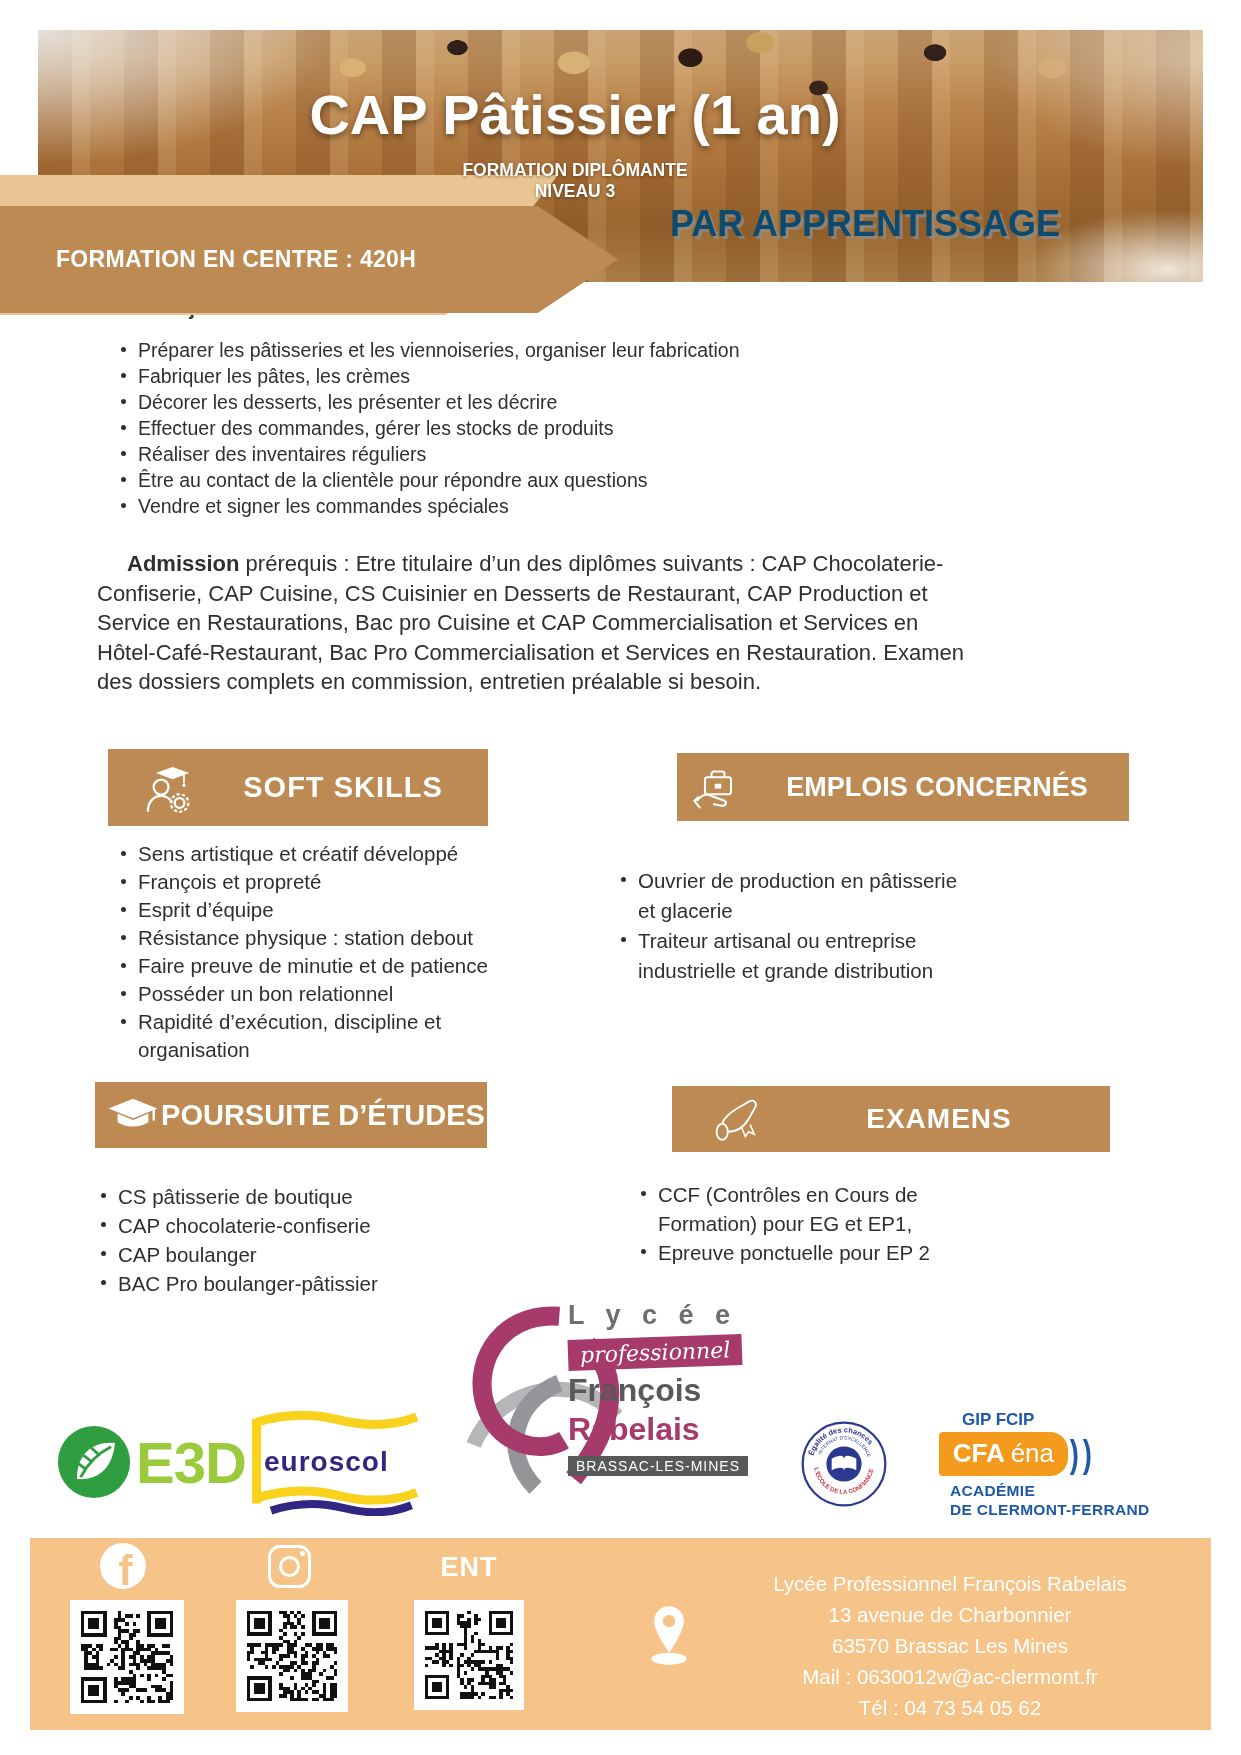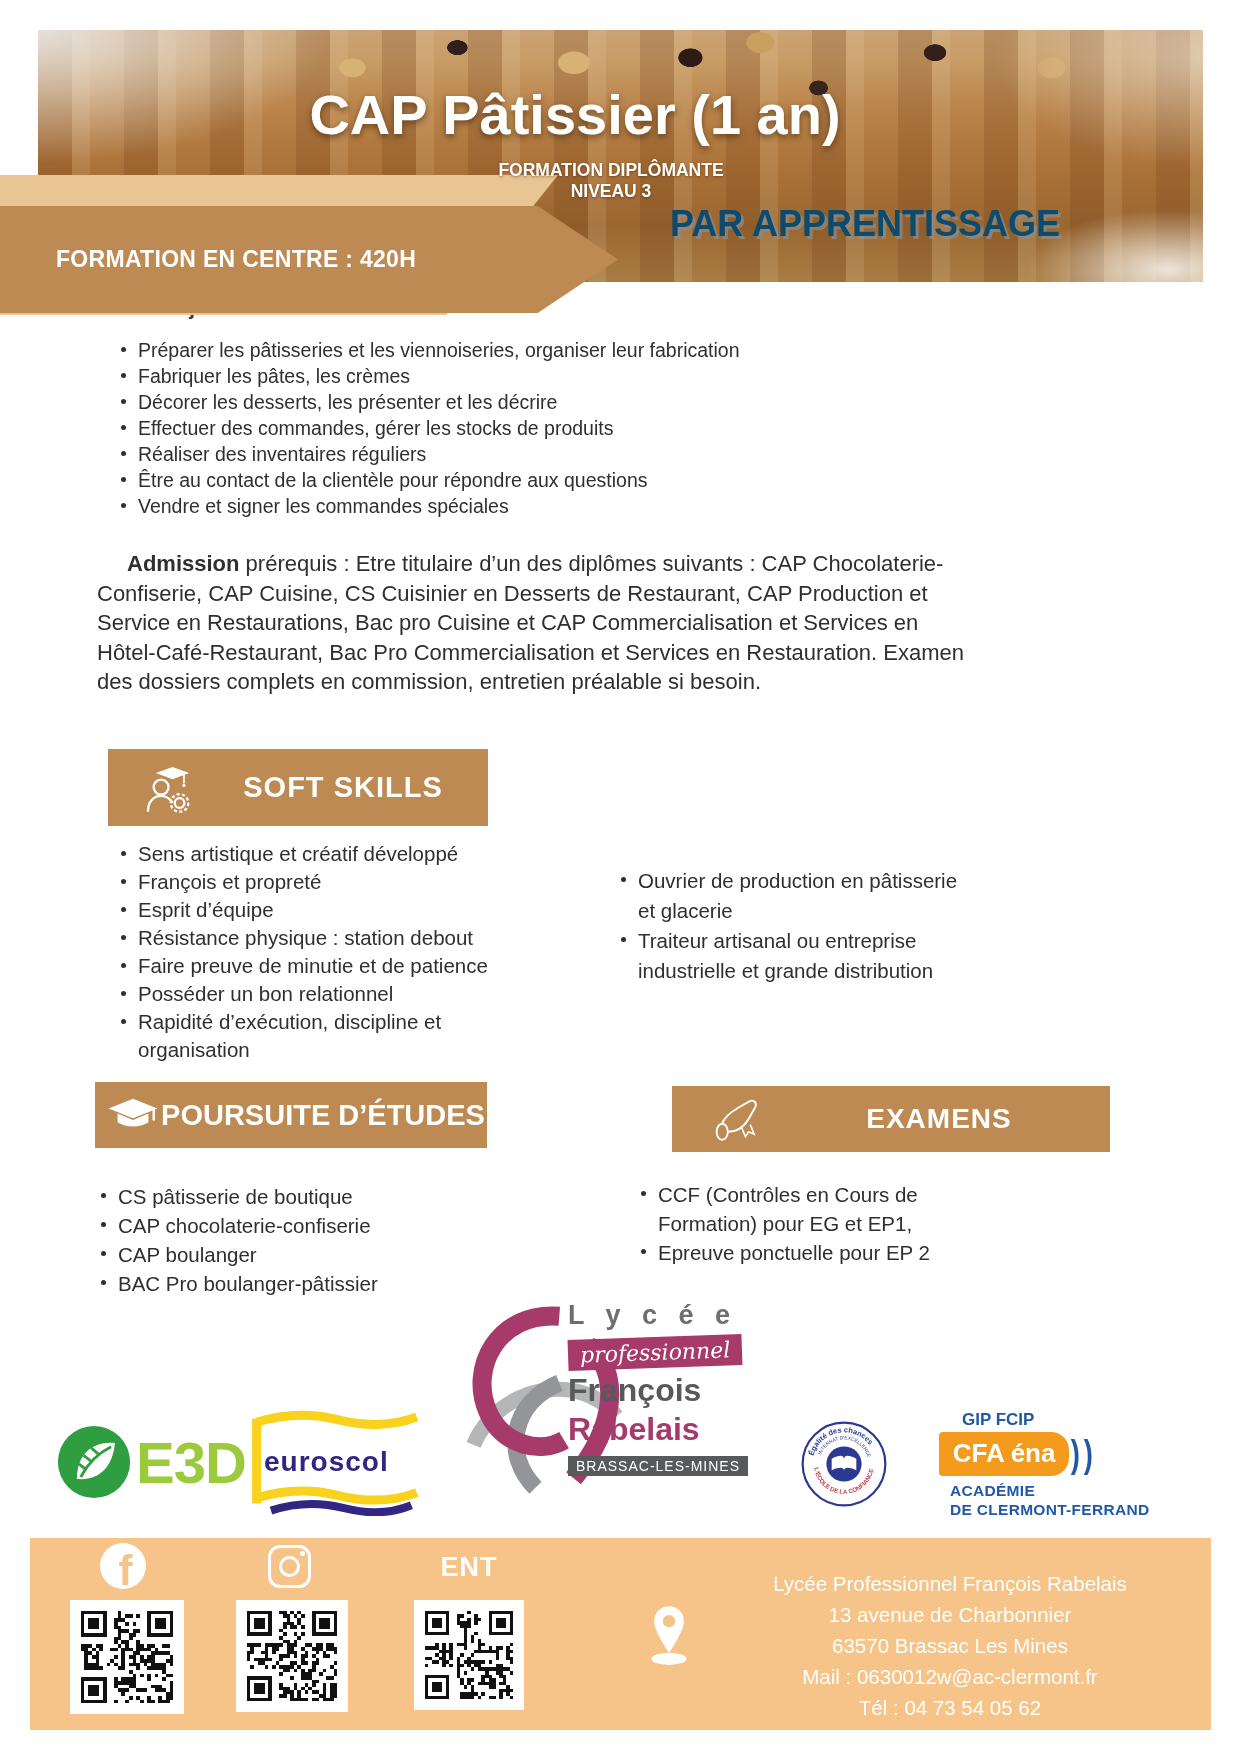--- a/index.html
+++ b/index.html
@@ -20,21 +20,21 @@
       radial-gradient(34px 24px at 46% 13%, #d8b275 45%, rgba(216,178,117,0) 49%),
       radial-gradient(30px 22px at 87% 15%, #cfa368 45%, rgba(207,163,104,0) 49%),
       radial-gradient(28px 20px at 27% 15%, #d8b275 45%, rgba(216,178,117,0) 49%),
       radial-gradient(30px 22px at 62% 5%, #caa05f 45%, rgba(202,160,95,0) 49%),
       repeating-linear-gradient(90deg, rgba(101,51,16,.20) 0 34px, rgba(255,236,200,.12) 34px 52px, rgba(101,51,16,0) 52px 86px),
       linear-gradient(180deg, #caa274 0%, #c89c66 12%, #b9834a 32%, #aa7138 56%, #9a6730 78%, #a97d45 100%);
   }
   .hero-title { position:absolute; left:0; top:82px; width:1150px; text-align:center; z-index:4;
     font-size:56px; font-weight:bold; color:#fff; text-shadow:0 3px 6px rgba(60,35,10,.6); }
   .hero-sub { position:absolute; left:0; top:160px; width:1150px; text-align:center; z-index:4;
-    color:#fff; font-weight:bold; font-size:17.5px; line-height:21px; text-shadow:0 1px 3px rgba(60,35,10,.55);padding-left:36px; }
+    color:#fff; font-weight:bold; font-size:17.5px; line-height:21px; text-shadow:0 1px 3px rgba(60,35,10,.55); }
   .apprenticeship { position:absolute; left:635px; top:203px; width:460px; text-align:center; z-index:4;
     font-size:36px; font-weight:bold; color:#0c4a6e; text-shadow:3px 3px 0 rgba(140,140,140,.75); }
   .tan-light { position:absolute; left:0; top:175px; width:558px; height:140px; z-index:2;
     background:#E8C592; clip-path:polygon(0 0, 100% 0, 80% 100%, 0 100%); }
   .tan-dark { position:absolute; left:0; top:206px; width:618px; height:107px; z-index:3;
     background:#BC8A52; clip-path:polygon(0 0, 87% 0, 100% 50%, 87% 100%, 0 100%);
     display:flex; align-items:center; }
   .center-hours { color:#fff; font-weight:bold; font-size:23px; padding-left:56px; letter-spacing:.3px; }
 
   
@@ -92,21 +92,21 @@
 
   .badge { position:absolute; left:800px; top:1420px; width:88px; height:88px; }
 
   .cfa { position:absolute; left:938px; top:1410px; width:220px; }
   .cfa-gip { color:#2058A8; font-weight:bold; font-size:17px; margin-left:24px; }
   .cfa-row { display:flex; align-items:center; margin-top:2px; }
   .chev { color:#2058A8; font-size:38px; font-weight:bold; line-height:40px; transform:scaleX(.72); margin-left:0; }
   .chev.c1 { margin-right:-12px; }
   .cfa-box { position:relative; z-index:1; background:#F49B1E; color:#fff; font-size:26px;
              padding:6px 14px 7px; border-radius:4px 18px 18px 4px; white-space:nowrap; }
-  .cfa-box .light { margin-left:6px; font-weight:bold; }
+  .cfa-box .light { margin-left:6px; font-weight:normal; }
   .cfa-acad { color:#2058A8; font-size:15.5px; font-weight:bold; margin-top:5px; margin-left:12px; line-height:19px; letter-spacing:.3px; }
 
   
   .footer { position:absolute; left:30px; top:1538px; width:1181px; height:192px; background:#F6C489; }
   .fb { position:absolute; left:70px; top:5px; width:46px; height:46px; background:#fff; border-radius:50%; overflow:hidden; }
   .fb-f { position:absolute; left:50%; top:4px; transform:translateX(-32%); font-size:42px; font-weight:bold; color:#F6C489; }
   .ig { position:absolute; left:238px; top:7px; width:43px; height:43px; border:3.5px solid #fff; border-radius:12px; box-sizing:border-box; }
   .ig::before { content:""; position:absolute; inset:8px; border:3.5px solid #fff; border-radius:50%; }
   .ig::after  { content:""; position:absolute; right:3px; top:3px; width:5px; height:5px; background:#fff; border-radius:50%; }
   .ent { position:absolute; left:384px; top:14px; width:110px; text-align:center; color:#fff; font-weight:bold; font-size:27px; letter-spacing:1px; }
@@ -156,20 +156,30 @@
     <svg viewBox="0 0 66 60" fill="none" stroke="#fff" stroke-width="2.6">
       <polygon points="18,13 37,6 56,13 37,20" fill="#fff" stroke="none"></polygon>
       <path d="M50 15 v10" stroke-width="2"></path>
       <circle cx="50" cy="27" r="1.8" fill="#fff" stroke="none"></circle>
       <circle cx="24" cy="29" r="8.5"></circle>
       <path d="M9 57 c0 -12 7 -18 15 -18 c6 0 10 3 13 8"></path>
       <circle cx="45" cy="47" r="5.5"></circle>
       <circle cx="45" cy="47" r="10" stroke-dasharray="3.6 2.6"></circle>
     </svg>
     <span class="btext">SOFT SKILLS</span>
+  </div>
+  <div class="banner jobs-b">
+    <svg viewBox="0 0 64 64" fill="none" stroke="#fff" stroke-width="2.6">
+      <path d="M24 20 v-4 a3 3 0 0 1 3 -3 h10 a3 3 0 0 1 3 3 v4"></path>
+      <rect x="16" y="20" width="32" height="21" rx="3"></rect>
+      <rect x="28" y="28" width="8" height="6" fill="#fff" stroke="none"></rect>
+      <path d="M6 49 c6 -8 12 -9 18 -6 l16 6 c4 2 1 7 -4 6 l-10 -2"></path>
+      <path d="M8 44 l-5 5 7 9"></path>
+    </svg>
+    <span class="btext">EMPLOIS CONCERNÉS</span>
   </div>
 
   <ul class="list soft-list">
     <li>Sens artistique et créatif développé</li>
     <li>François et propreté</li>
     <li>Esprit d’équipe</li>
     <li>Résistance physique : station debout</li>
     <li>Faire preuve de minutie et de patience</li>
     <li>Posséder un bon relationnel</li>
     <li>Rapidité d’exécution, discipline et

